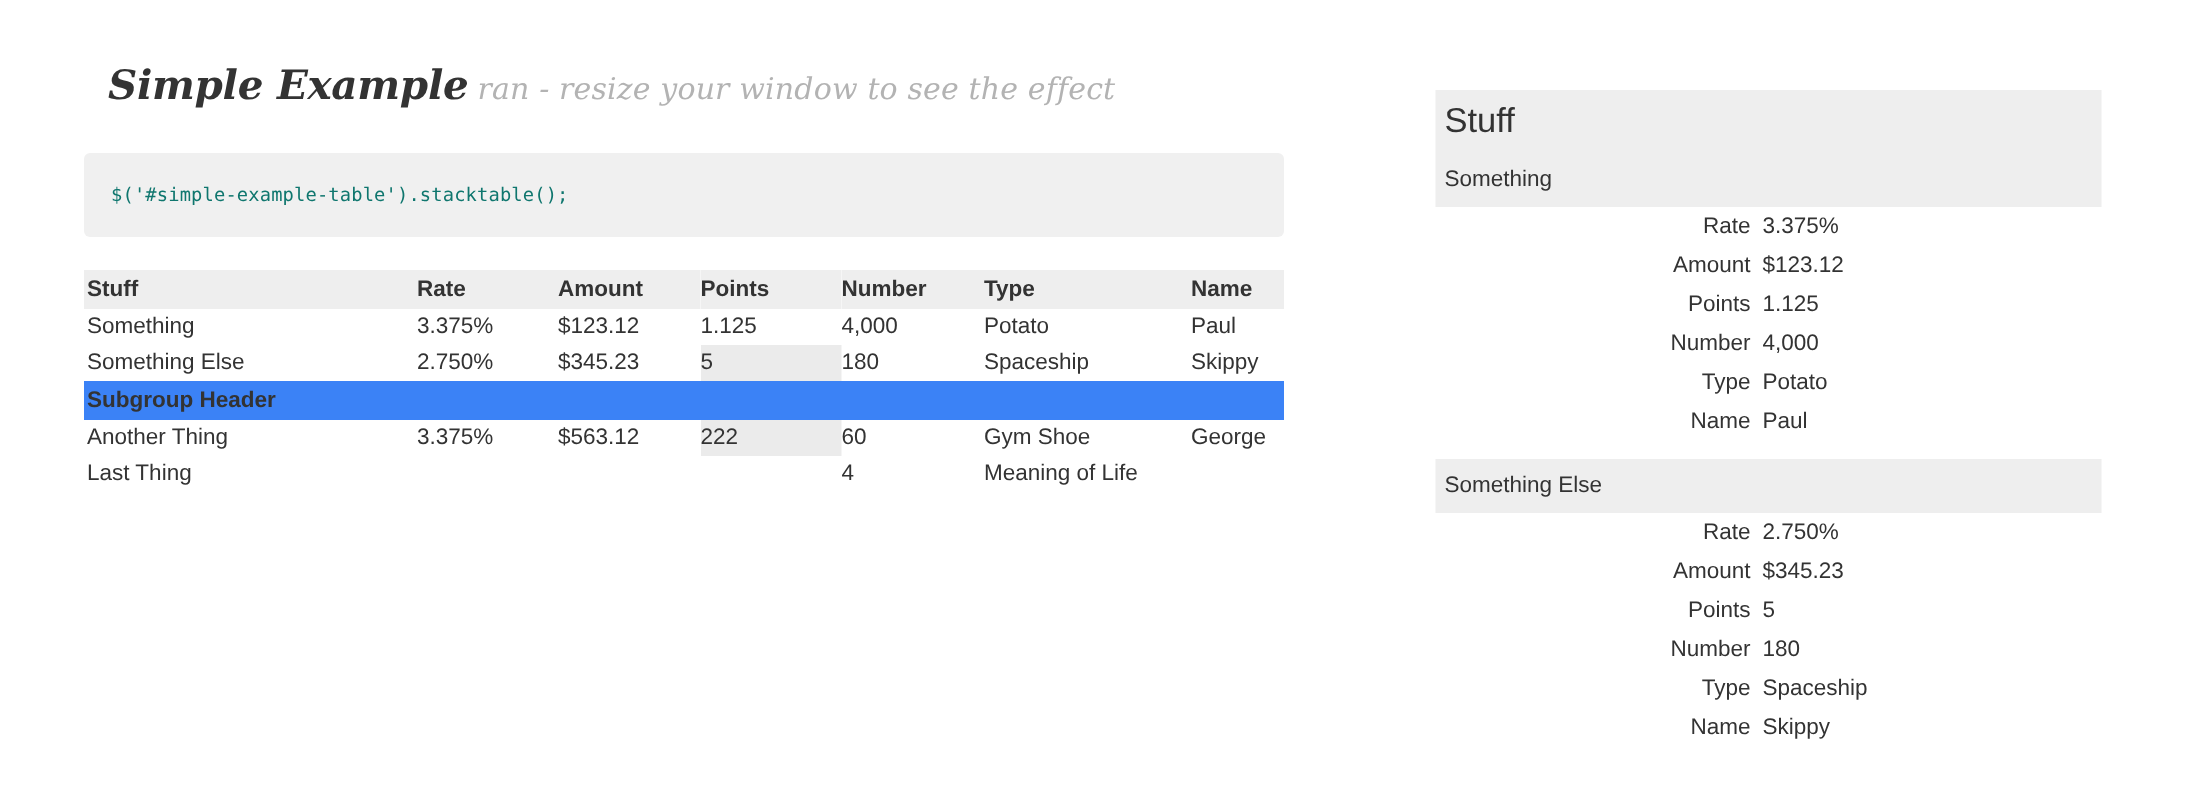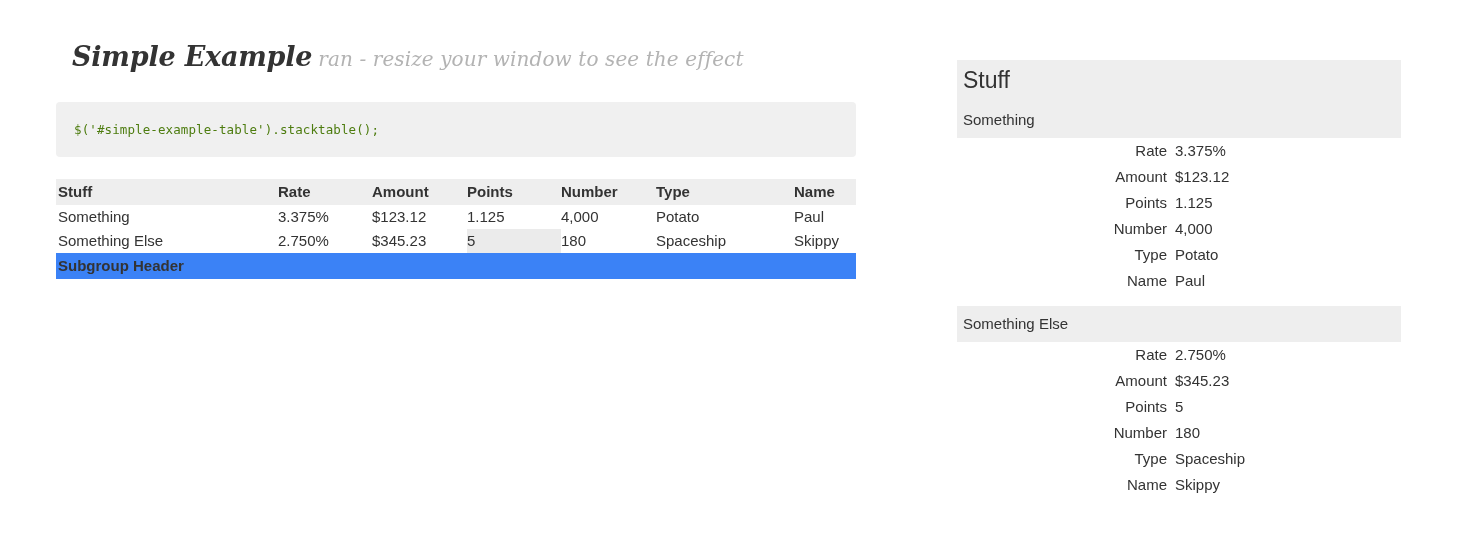--- a/index.html
+++ b/index.html
@@ -53,21 +53,21 @@
     background: #f0f0f0;
     border-radius: 4px;
     width: 800px;
     box-sizing: border-box;
     padding: 20px 18px;
     margin: 0 0 22px 0;
   }
   #code-block code {
     font-family: "DejaVu Sans Mono", "Liberation Mono", monospace;
     font-size: 12.5px;
-    color: #4d7c0f;
+    color: #0f766e;
     white-space: pre;
     letter-spacing: 0.1px;
     margin-top: 28px;
   }
 
   table.simple-table {
     border-collapse: collapse;
     width: 800px;
     table-layout: fixed;
     font-size: 15px;
@@ -212,20 +212,38 @@
           <td>2.750%</td>
           <td>$345.23</td>
           <td class="cell-highlight">5</td>
           <td>180</td>
           <td>Spaceship</td>
           <td>Skippy</td>
         </tr>
         <tr class="subgroup-header">
           <td colspan="7">Subgroup Header</td>
         </tr>
+        <tr>
+          <td class="c-stuff">Another Thing</td>
+          <td>3.375%</td>
+          <td>$563.12</td>
+          <td class="cell-highlight">222</td>
+          <td>60</td>
+          <td>Gym Shoe</td>
+          <td>George</td>
+        </tr>
+        <tr>
+          <td class="c-stuff">Last Thing</td>
+          <td></td>
+          <td></td>
+          <td></td>
+          <td>4</td>
+          <td>Meaning of Life</td>
+          <td></td>
+        </tr>
       </tbody>
   </table>
 
 </div>
 
 <div id="right-column">
   <table class="stack-table" id="stack-table">
     <colgroup>
         <col style="width:218px">
         <col style="width:226px">

